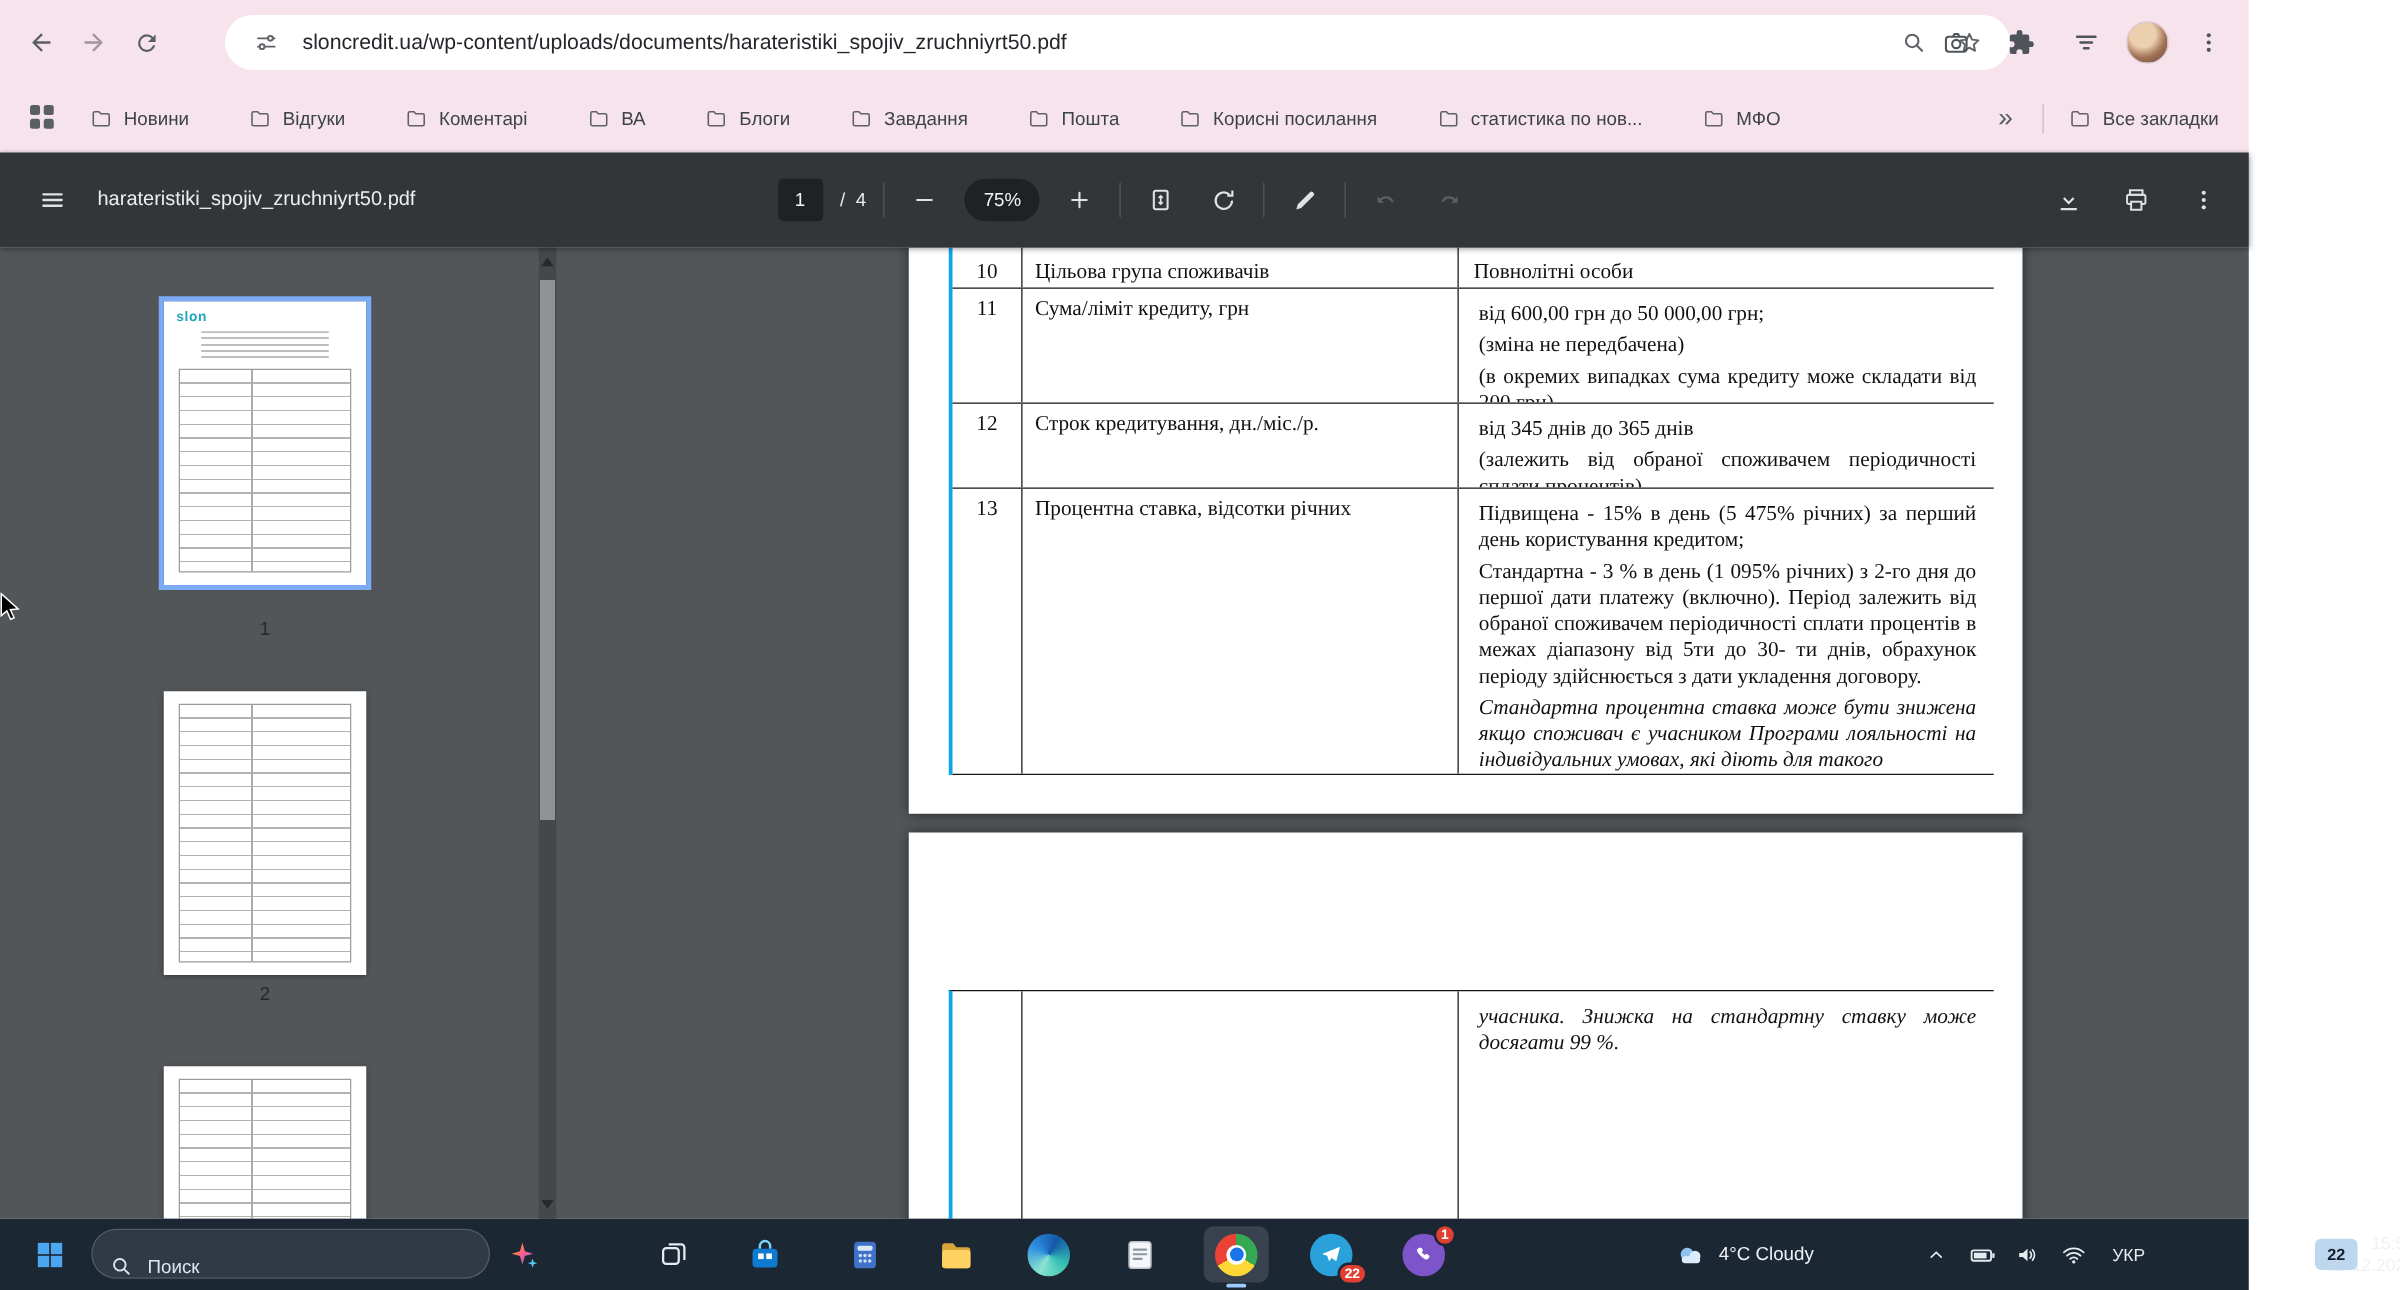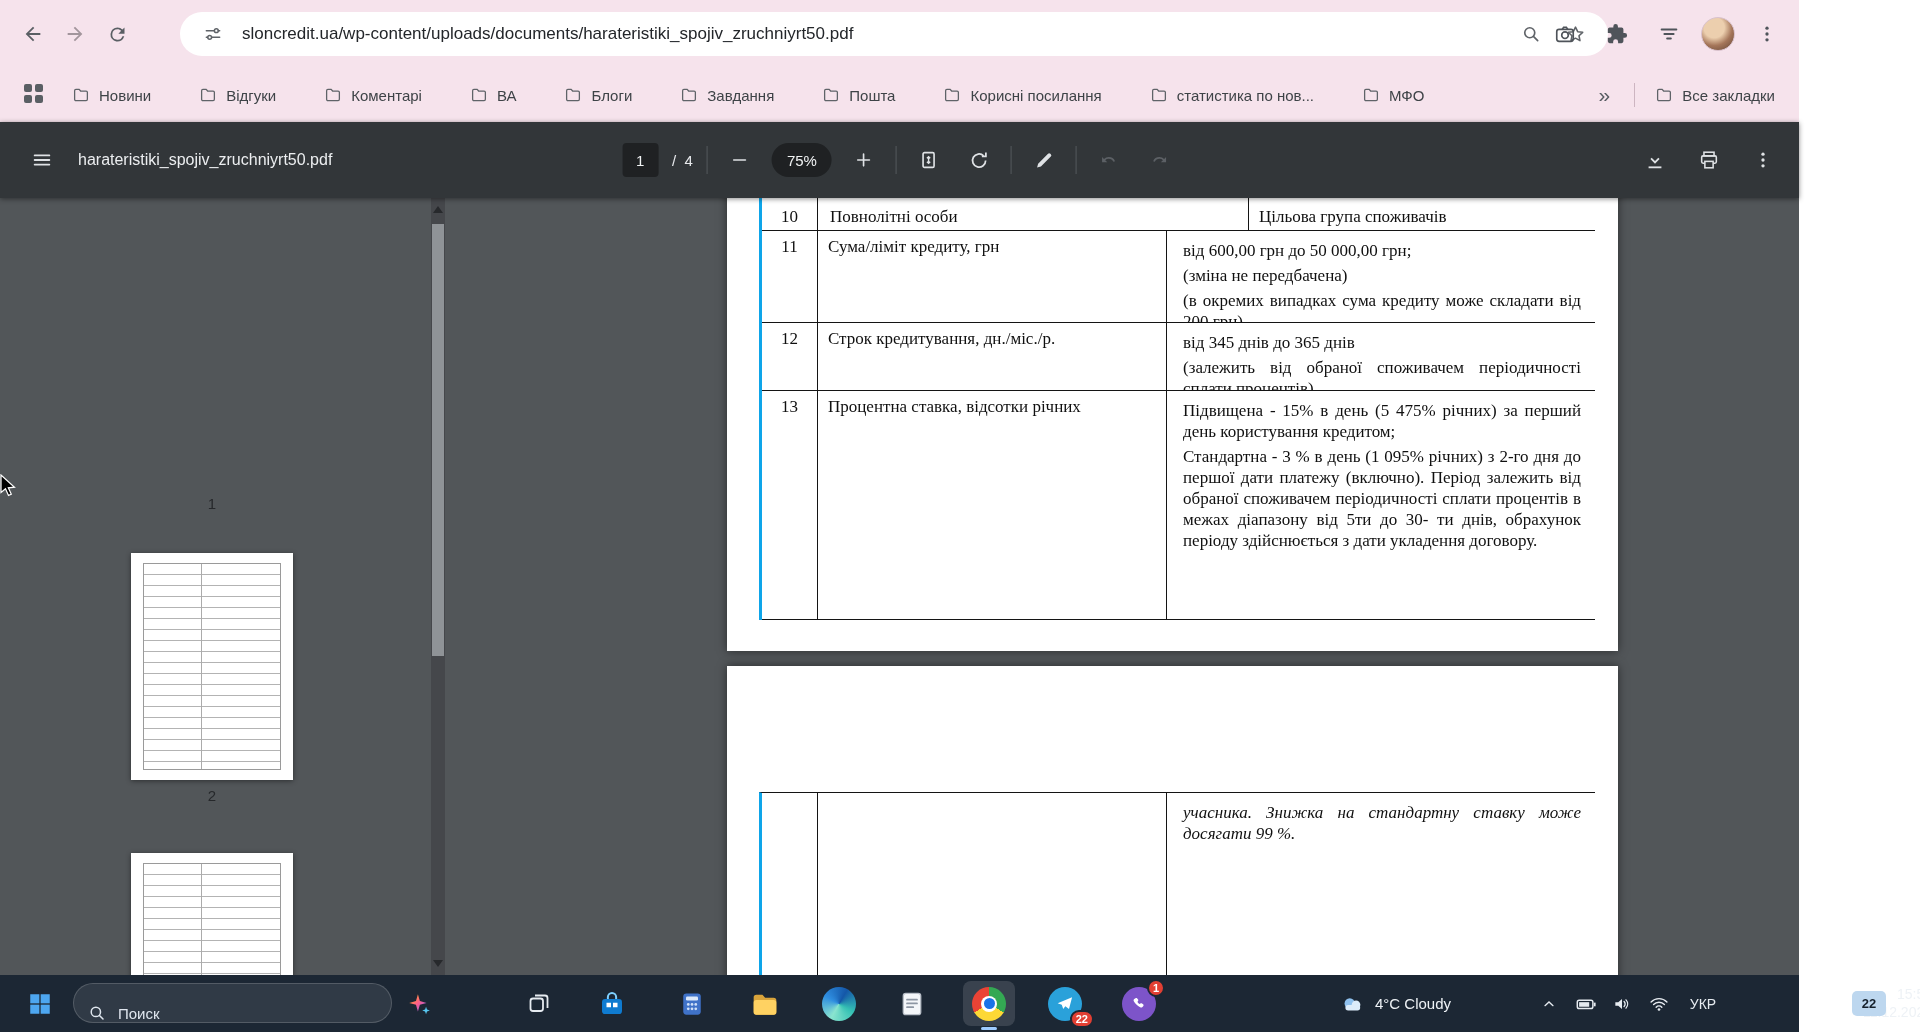--- a/index.html
+++ b/index.html
@@ -349,20 +349,25 @@
               <circle cx="12" cy="12" r="2"></circle>
               <circle cx="12" cy="19" r="2"></circle>
             </g>
           </svg>
         </span>
     </div>
   </div>
 
   <div id="content">
 
+    <div class="thumb" id="thumb1">
+      <span class="mini-logo">slon</span>
+      <div class="mini-head"></div>
+      <div class="mini-table" id="mt1"></div>
+    </div>
     <div class="tlabel" id="tlabel1">1</div>
 
     <div class="thumb" id="thumb2">
       <div class="mini-table full"></div>
     </div>
     <div class="tlabel" id="tlabel2">2</div>
 
     <div class="thumb" id="thumb3">
       <div class="mini-table full"></div>
     </div>
@@ -370,22 +375,22 @@
     <div class="sb-track" id="side-scroll">
       <span class="sb-up"></span>
       <span class="sb-thumb" id="side-thumb"></span>
       <span class="sb-dn"></span>
     </div>
 
     <div class="page" id="page1">
       <div class="dtable" id="dt1">
         <div class="trow" style="height:42px">
           <div class="cell cnum r10">10</div>
+          <div class="cell cname r10">Цільова група споживачів</div>
           <div class="cell cval r10">Повнолітні особи</div>
-          <div class="cell cname r10">Цільова група споживачів</div>
         </div>
         <div class="trow" style="height:92px">
           <div class="cell cnum">11</div>
           <div class="cell cname">Сума/ліміт кредиту, грн</div>
           <div class="cell cval">
             <p>від 600,00 грн до 50 000,00 грн;</p>
             <p>(зміна не передбачена)</p>
             <p>(в окремих випадках сума кредиту може складати від 200 грн)</p>
           </div>
         </div>
@@ -396,20 +401,21 @@
             <p>від 345 днів до 365 днів</p>
             <p>(залежить від обраної споживачем періодичності сплати процентів)</p>
           </div>
         </div>
         <div class="trow" style="height:229px">
           <div class="cell cnum">13</div>
           <div class="cell cname">Процентна ставка, відсотки річних</div>
           <div class="cell cval">
             <p>Підвищена - 15% в день (5 475% річних) за перший день користування кредитом;</p>
             <p class="gap">Стандартна - 3 % в день (1 095% річних) з 2-го дня до першої дати платежу (включно). Період залежить від обраної споживачем періодичності сплати процентів в межах діапазону від 5ти до 30- ти днів, обрахунок періоду здійснюється з дати укладення договору.</p>
+            <p class="it">Стандартна процентна ставка може бути знижена якщо споживач є учасником Програми лояльності на індивідуальних умовах, які діють для такого</p>
           </div>
         </div>
       </div>
     </div>
 
     <div class="page" id="page2">
       <div class="dtable" id="dt2">
         <div class="trow noline" style="height:474px">
           <div class="cell cnum"></div>
           <div class="cell cname"></div>

